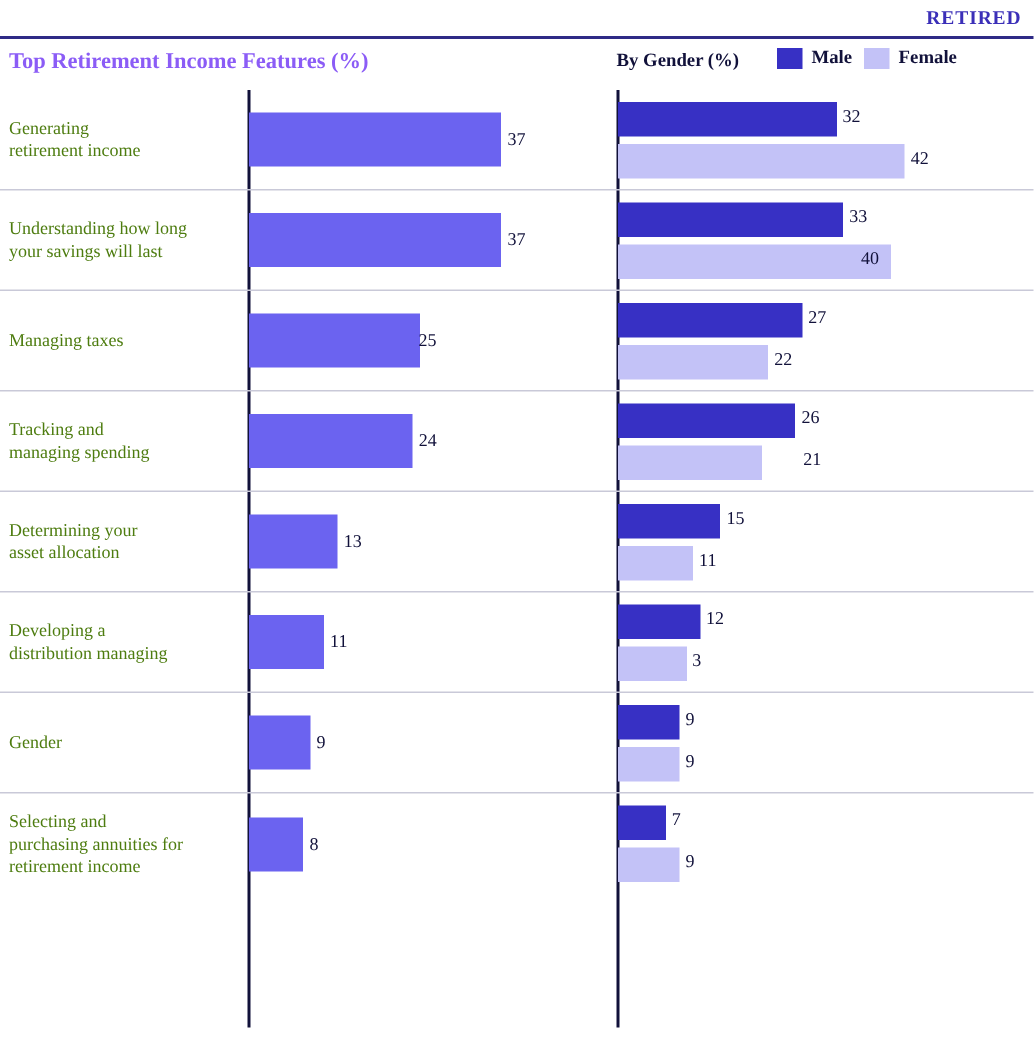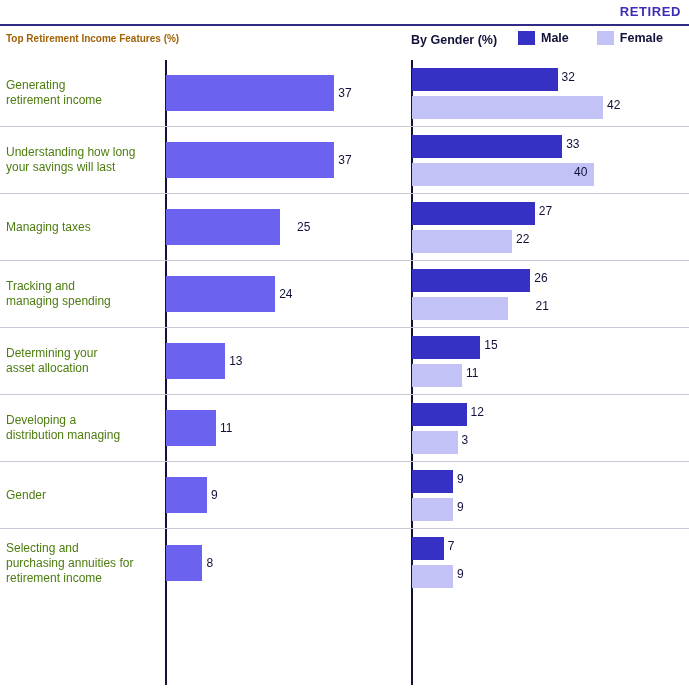--- a/index.html
+++ b/index.html
@@ -12,20 +12,21 @@
     background: #ffffff;
     font-family: "Liberation Sans", sans-serif;
     color: #1a1a2e;
     position: relative;
     overflow: hidden;
   }
   .page {
     position: relative;
     width: 689px;
     height: 574px;
+    font-family: Liberation Serif, serif;
   }
   
   .retired-tag {
     position: absolute;
     top: 4px;
     right: 8px;
     font-size: 13px;
     font-weight: bold;
     letter-spacing: 0.6px;
     color: #3b2fb8;
@@ -35,40 +36,40 @@
     top: 24px;
     left: 0;
     width: 689px;
     height: 2px;
     background: #2e2a86;
   }
   .title-left {
     position: absolute;
     top: 33px;
     left: 6px;
-    font-size: 10px;
-    font-weight: bold;
-    color: #a16207;
+    font-size: 15px;
+    font-weight: bold;
+    color: #8b5cf6;
   }
   .title-right {
     position: absolute;
     top: 33px;
     left: 411px;
     font-size: 12.5px;
     font-weight: bold;
     color: #11113a;
   }
   
   .legend {
     position: absolute;
     top: 31px;
     left: 518px;
     display: flex;
     align-items: center;
-    gap: 28px;
+    gap: 8px;
   }
   .legend-item {
     display: flex;
     align-items: center;
     gap: 6px;
   }
   .legend-swatch {
     width: 17px;
     height: 14px;
     display: inline-block;
@@ -183,21 +184,21 @@
         <div class="bar-single" style="width: 168.35px; background: rgb(107, 99, 240);"></div>
         <div class="bar-single-value" style="left: 338.35px;">37</div>
         <div class="bar-male" style="width: 150.15px; background: rgb(55, 48, 196);"></div>
         <div class="val-male" style="left: 566.15px;">33</div>
         <div class="bar-female" style="width: 182px; background: rgb(195, 194, 247);"></div>
         <div class="val-female" style="left: 574px;">40</div>
       </div>
       <div class="row">
         <div class="cat-label"><span>Managing taxes</span></div>
         <div class="bar-single" style="width: 113.75px; background: rgb(107, 99, 240);"></div>
-        <div class="bar-single-value" style="left: 297px; text-align: right;">25</div>
+        <div class="bar-single-value" style="left: 279px; text-align: right;">25</div>
         <div class="bar-male" style="width: 122.85px; background: rgb(55, 48, 196);"></div>
         <div class="val-male" style="left: 538.85px;">27</div>
         <div class="bar-female" style="width: 100.1px; background: rgb(195, 194, 247);"></div>
         <div class="val-female" style="left: 516.1px;">22</div>
       </div>
       <div class="row">
         <div class="cat-label"><span>Tracking and</span><br><span>managing spending</span></div>
         <div class="bar-single" style="width: 109.2px; background: rgb(107, 99, 240);"></div>
         <div class="bar-single-value" style="left: 279.2px;">24</div>
         <div class="bar-male" style="width: 118.3px; background: rgb(55, 48, 196);"></div>

